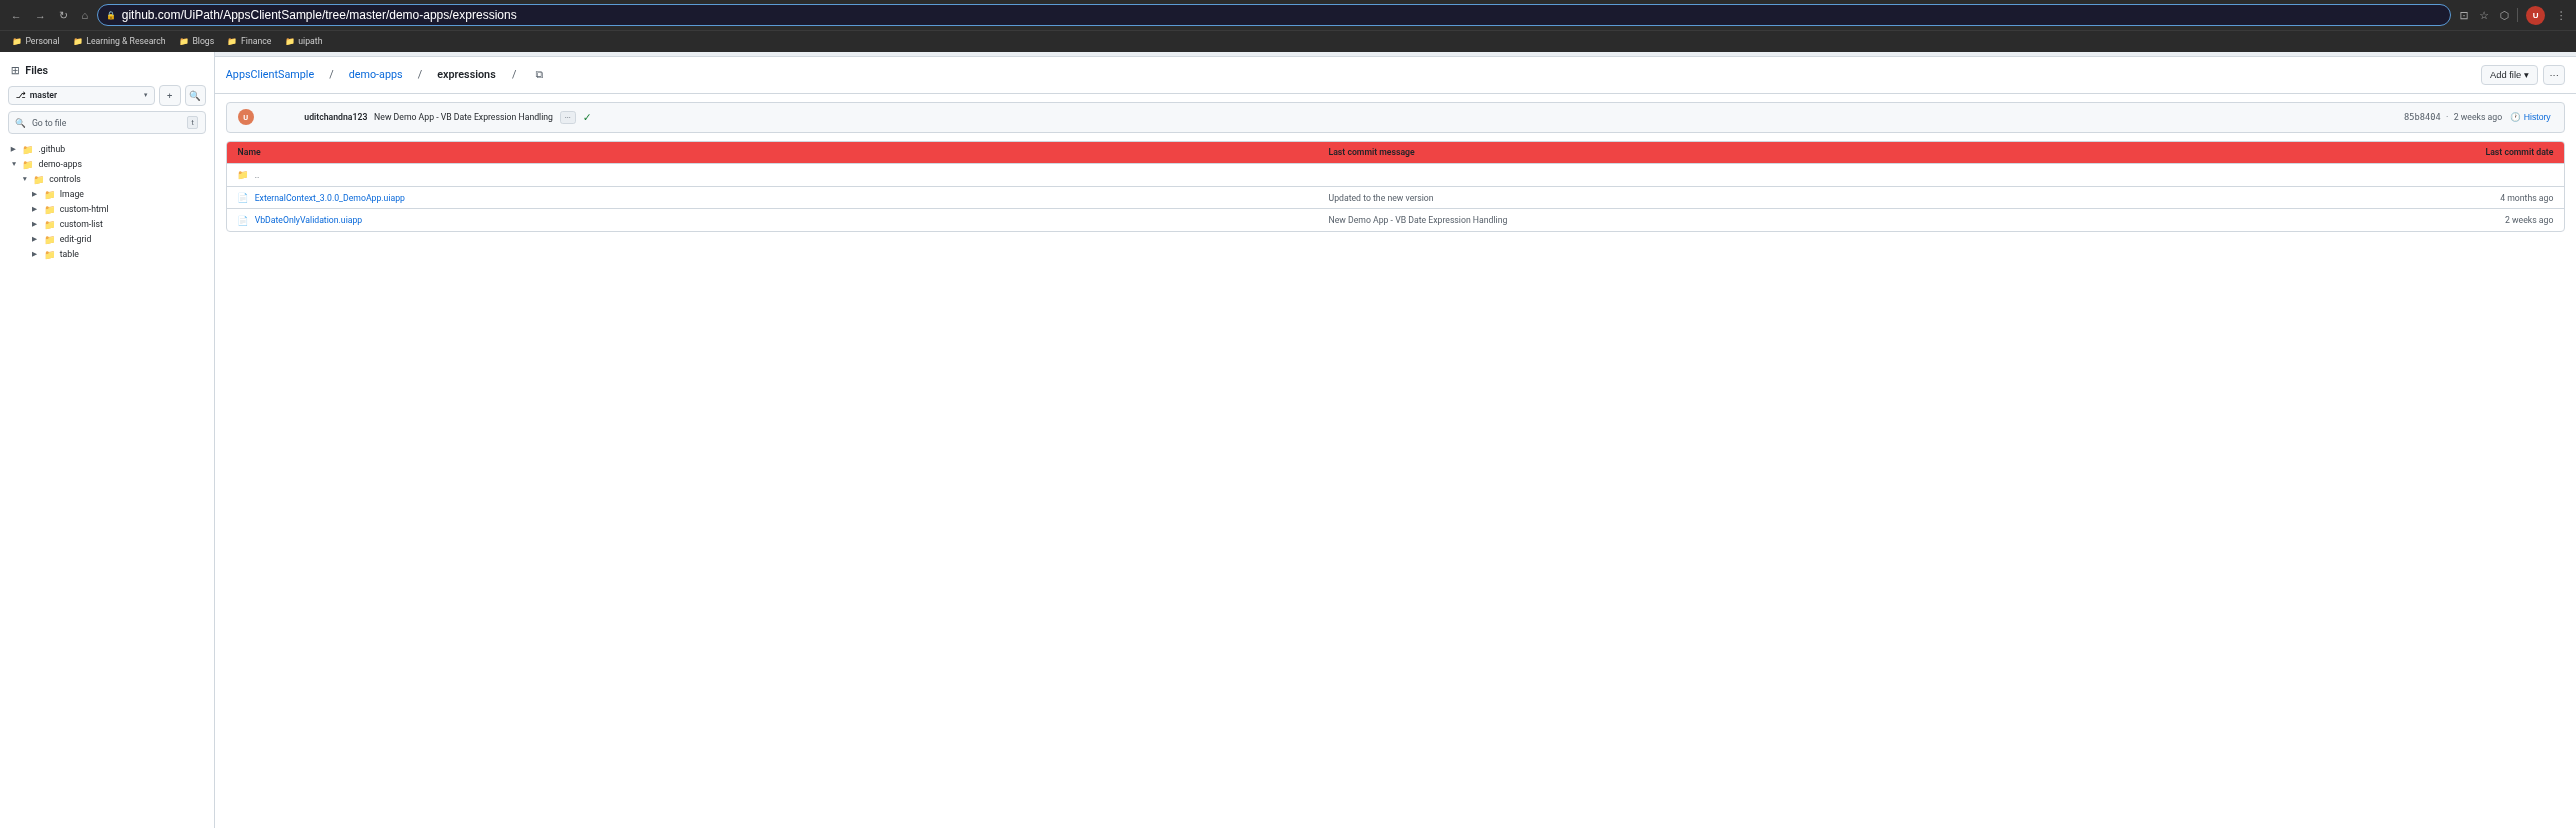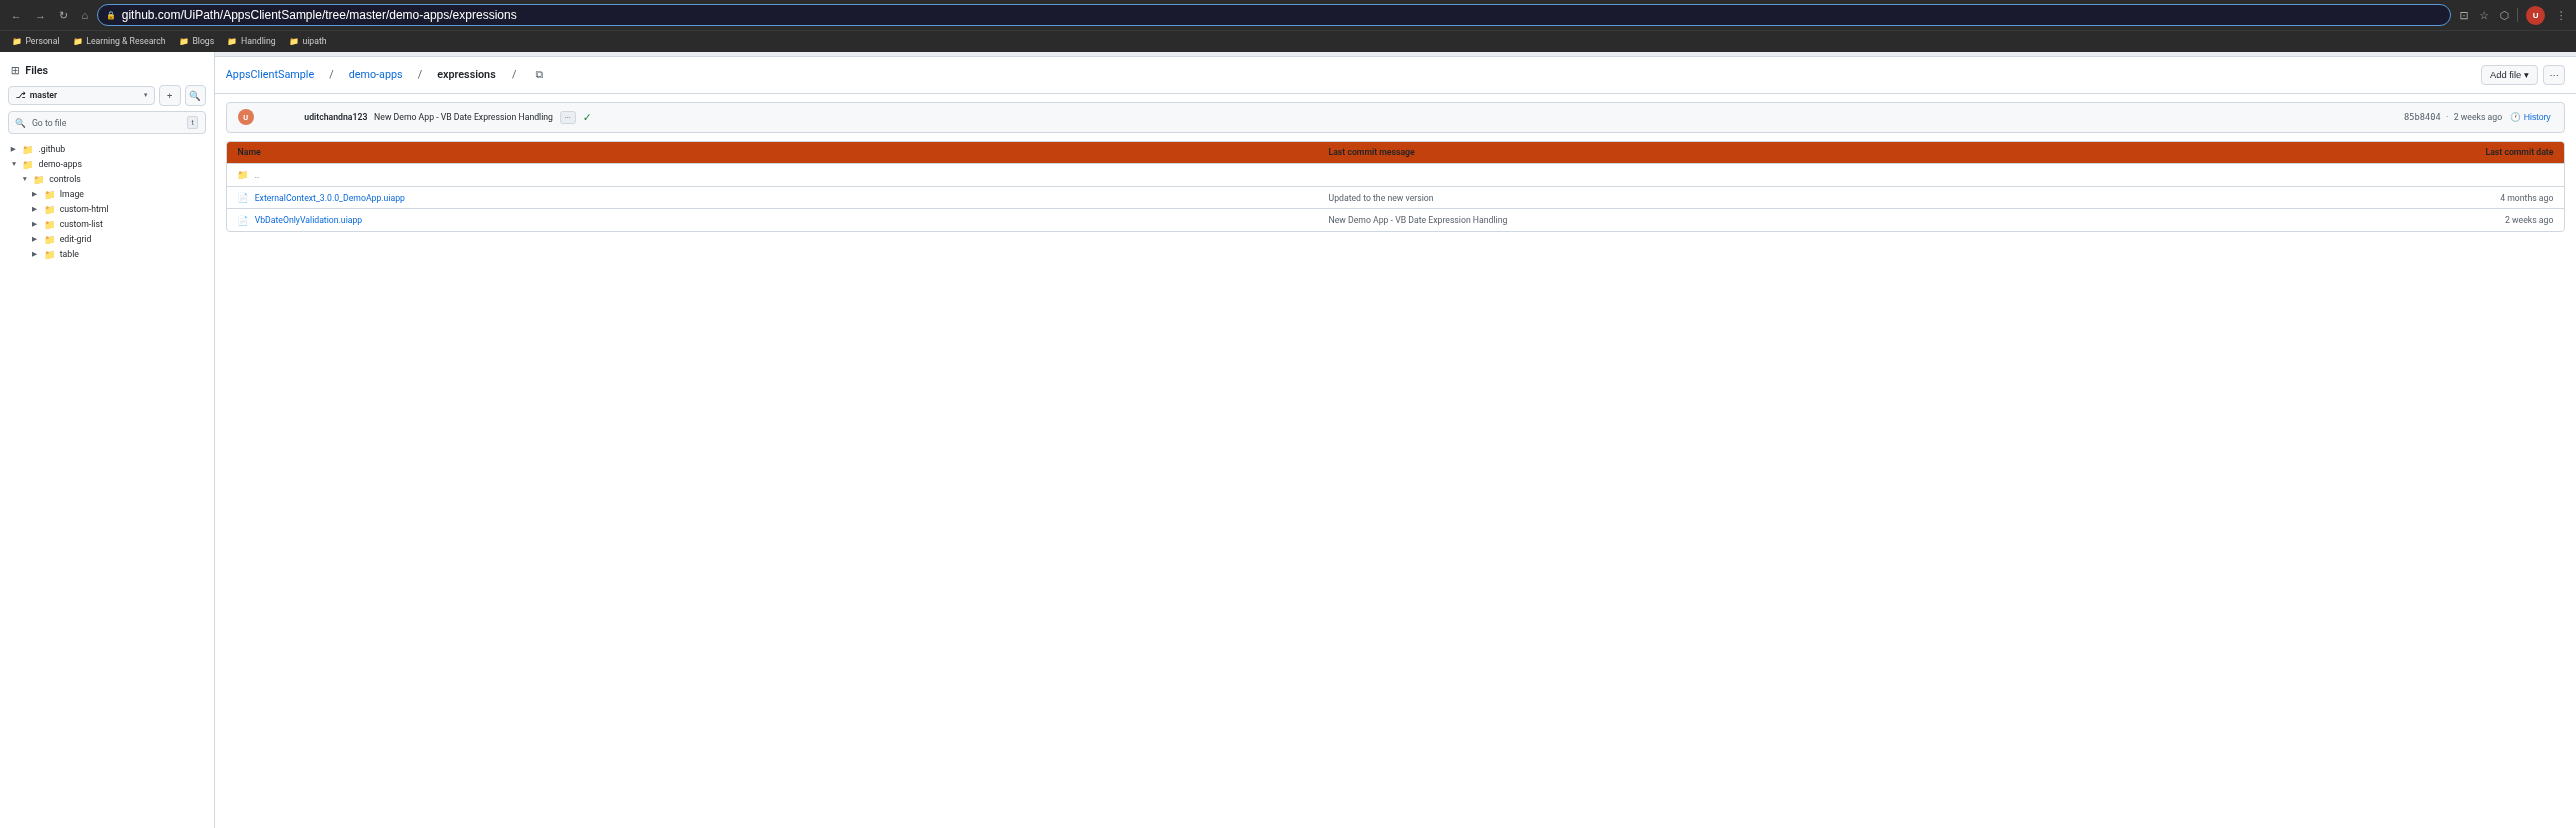--- a/index.html
+++ b/index.html
@@ -340,21 +340,21 @@
     
     .file-table {
       margin: 0 10.8px;
       border: 0.7px solid #d0d7de;
       border-radius: 4px;
       overflow: hidden;
     }
     .file-table-header {
       display: grid;
       grid-template-columns: 1fr 1fr 134px;
-      background: #c2410c;
+      background: #ef4444;
       border-bottom: 0.7px solid #d0d7de;
       padding: 5.4px 10.8px;
     }
     .col-header {
       font-size: 8.7px;
       font-weight: 600;
       color: #1f2328;
     }
     .col-header.right { text-align: right; }
 
@@ -420,21 +420,21 @@
   <div class="bookmark-item">
     <span class="bookmark-icon">📁</span>
     <span>Learning &amp; Research</span>
   </div>
   <div class="bookmark-item">
     <span class="bookmark-icon">📁</span>
     <span>Blogs</span>
   </div>
   <div class="bookmark-item">
     <span class="bookmark-icon">📁</span>
-    <span>Handling</span>
+    <span>Finance</span>
   </div>
   <div class="bookmark-item">
     <span class="bookmark-icon">📁</span>
     <span>uipath</span>
   </div>
 </div>
 
 <div class="page-container">
 
   <div class="sidebar">

